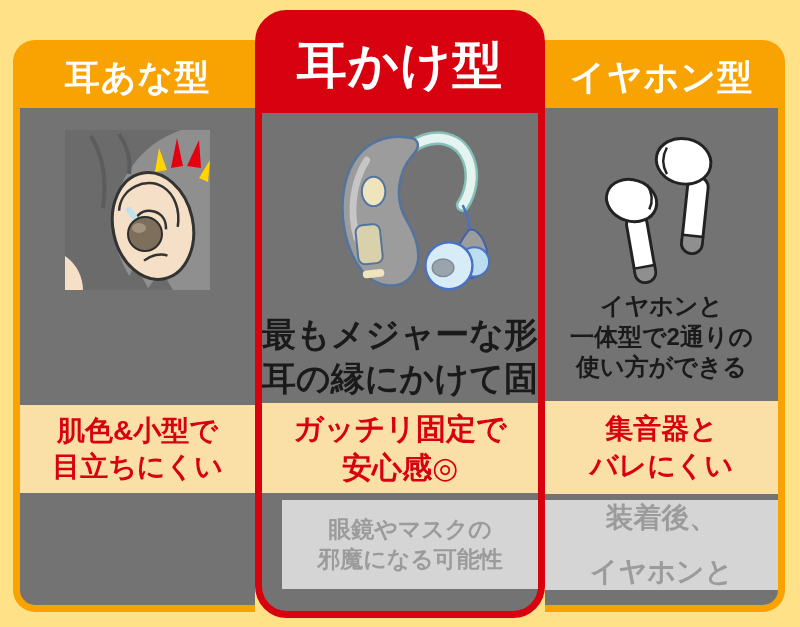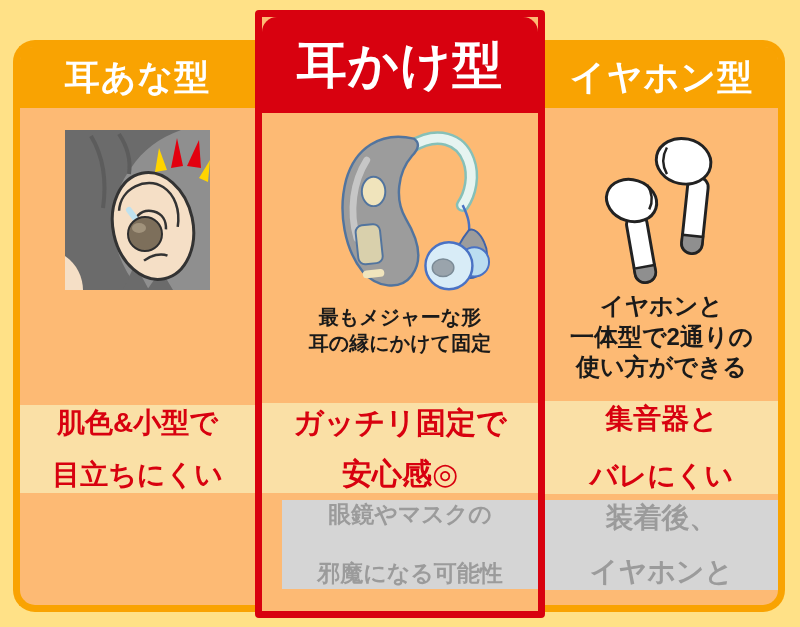--- a/index.html
+++ b/index.html
@@ -7,47 +7,47 @@
     --pro-bg:#FAE0A6; --con-bg:#D5D5D5; --con-text:#9B9B9B;
     --ink:#1A1A1A; --header-text:#FFFFFF;
   }
   *{margin:0;padding:0;box-sizing:border-box;}
   html,body{width:800px;height:627px;}
   body{
     background:var(--bg);
     font-family:"Liberation Sans","DejaVu Sans",sans-serif;
     position:relative;overflow:hidden;
   }
-  .card{position:absolute;background:#fdba74;}
+  .card{position:absolute;background:#737373;}
   .card-left{left:13px;top:40px;width:242px;height:572px;
     border:7px solid var(--orange);border-right:none;border-radius:22px 0 0 22px;z-index:1;}
   .card-mid{left:255px;top:10px;width:290px;height:608px;
-    border:7px solid var(--red);border-radius:4px;z-index:2;}
+    border:7px solid var(--red);border-radius:32px;z-index:2;}
   .card-right{left:545px;top:40px;width:240px;height:572px;
     border:7px solid var(--orange);border-left:none;border-radius:0 22px 22px 0;z-index:1;}
 
   .hdr{display:flex;align-items:center;justify-content:center;
     color:var(--header-text);font-weight:bold;letter-spacing:1px;}
   .card-left .hdr{background:var(--orange);height:61px;font-size:35px;border-radius:13px 0 0 0;}
   .card-right .hdr{background:var(--orange);height:61px;font-size:35px;border-radius:0 13px 0 0;}
   .card-mid .hdr{background:var(--red);height:96px;font-size:50px;border-radius:15px 15px 0 0;}
 
   .figure{display:flex;align-items:center;justify-content:center;}
   .card-left .figure{margin-top:22px;height:160px;}
   .card-mid .figure{margin-top:5px;height:186px;}
   .card-right .figure{margin-top:12px;height:166px;}
 
   .desc{font-weight:bold;color:var(--ink);text-align:center;}
   .card-left .desc{margin-top:13px;font-size:25px;line-height:1.4;}
-  .card-mid .desc{font-size:20px;line-height:1.3;}
+  .card-mid .desc{margin-top:8px;font-size:34px;line-height:1.3;}
   .card-right .desc{margin-top:5px;font-size:24px;line-height:1.28;}
   .desc span{display:block;}
 
   .pro,.con{position:absolute;left:0;right:0;display:flex;flex-direction:column;
-    justify-content:space-between;text-align:center;font-weight:bold;}
+    justify-content:center;text-align:center;font-weight:bold;}
   .pro{background:var(--pro-bg);color:var(--red);}
   .con{background:var(--con-bg);color:var(--con-text);}
   .pro span,.con span{display:block;}
 
   .card-left .pro{top:358px;height:88px;font-size:28px;line-height:1.3;}
   .card-left .con{top:453px;height:90px;font-size:24px;line-height:1.35;}
   .card-mid .pro{top:386px;height:90px;font-size:30px;line-height:1.3;}
   .card-mid .con{top:483px;height:89px;font-size:23px;line-height:1.3;margin-left:20px;}
   .card-right .pro{top:354px;height:93px;font-size:28px;line-height:1.3;}
   .card-right .con{top:453px;height:90px;font-size:28px;line-height:1.3;gap:18px;}

